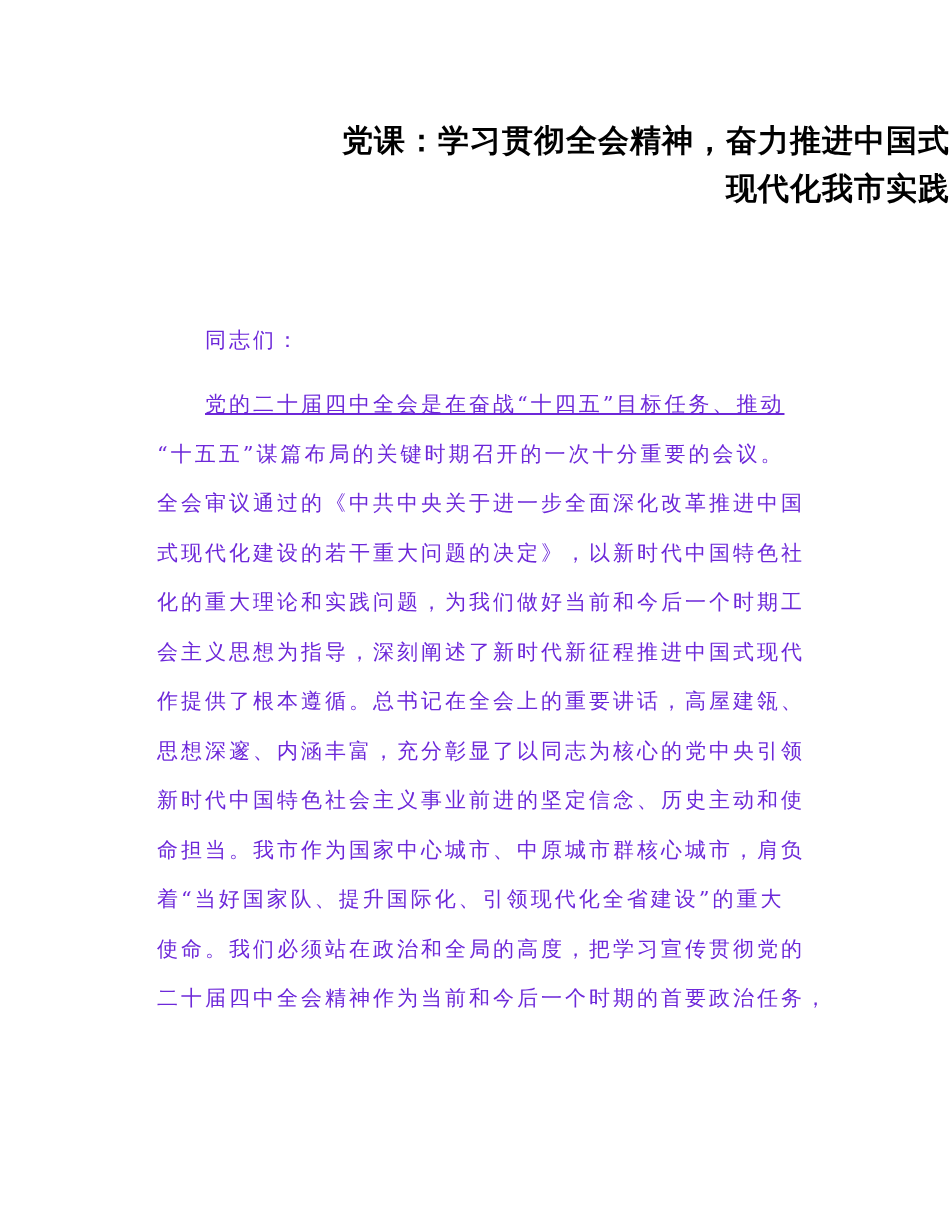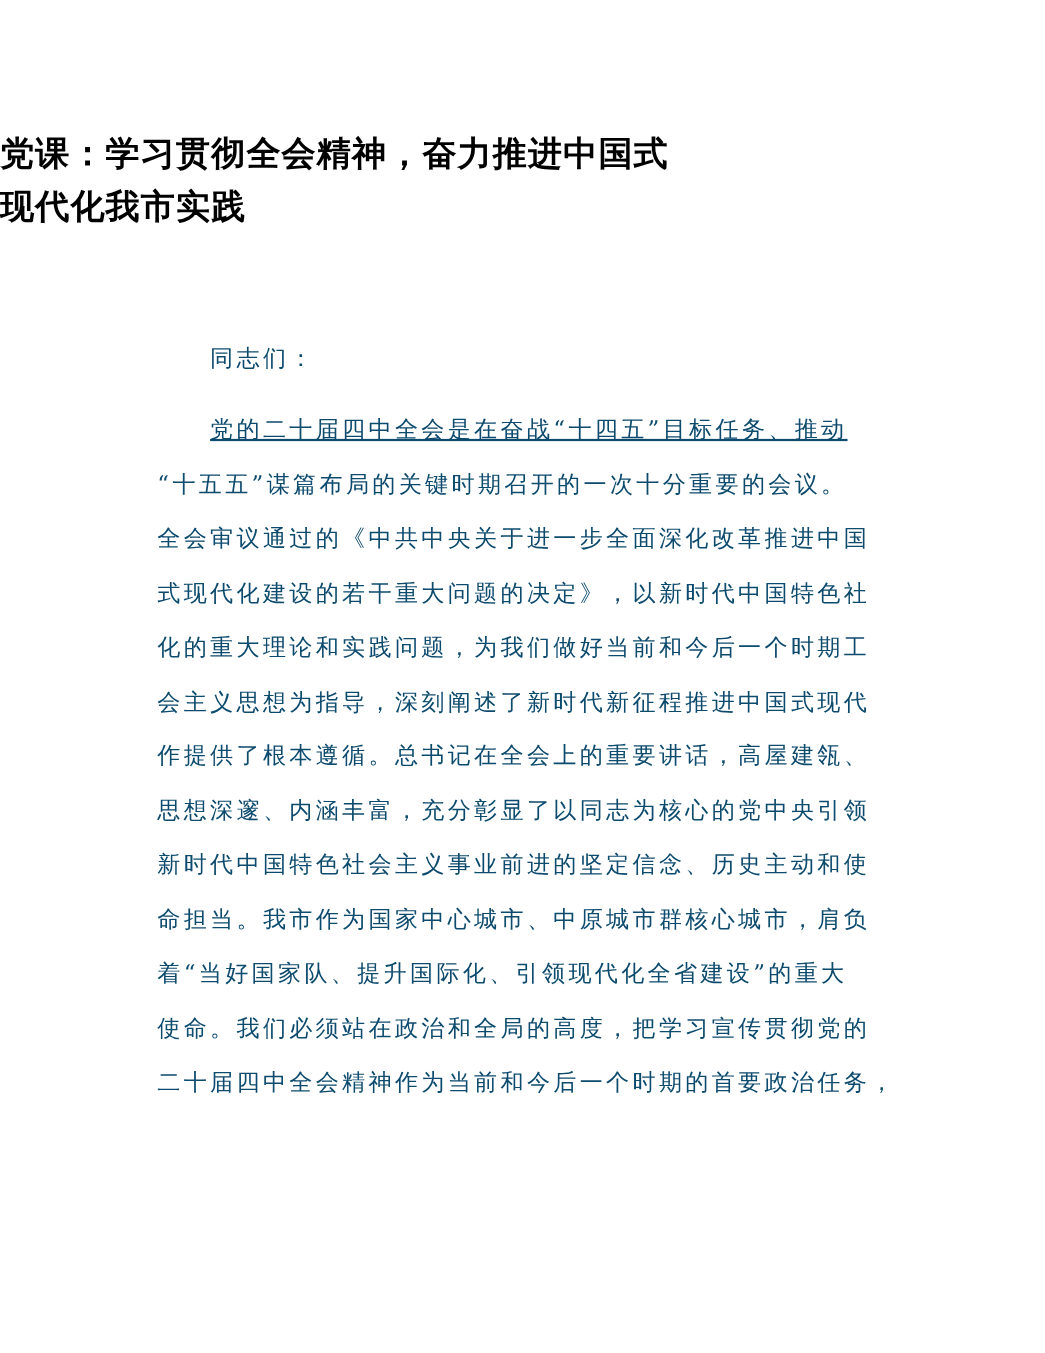--- a/index.html
+++ b/index.html
@@ -19,41 +19,41 @@
       left: 0;
       top: 0;
       width: 950px;
       height: 1230px;
       background: #ffffff;
     }
     .title {
       position: absolute;
       left: 0;
       width: 950px;
-      text-align: left;
+      text-align: right;
       font-family: "DejaVu Sans", "Liberation Sans", sans-serif;
       font-weight: bold;
       font-size: 31px;
       letter-spacing: 1px;
       color: #000000;
       line-height: 40px;
       margin: 0;
     }
     .title-line-1 { top: 120px; }
     .title-line-2 { top: 168px; }
     .body-text {
       position: absolute;
       left: 143px;
       width: 672px;
       font-family: "DejaVu Serif", "Liberation Serif", serif;
       font-size: 21px;
-      color: #0c4a6e;
+      color: #6d28d9;
       line-height: 49.5px;
       letter-spacing: 3.0px;
-      margin: 0;
+      margin: 14px;
     }
     .salutation {
       top: 302px;
       text-indent: 48px;
     }
     .paragraph {
       top: 366px;
     }
     .line {
       display: block;

